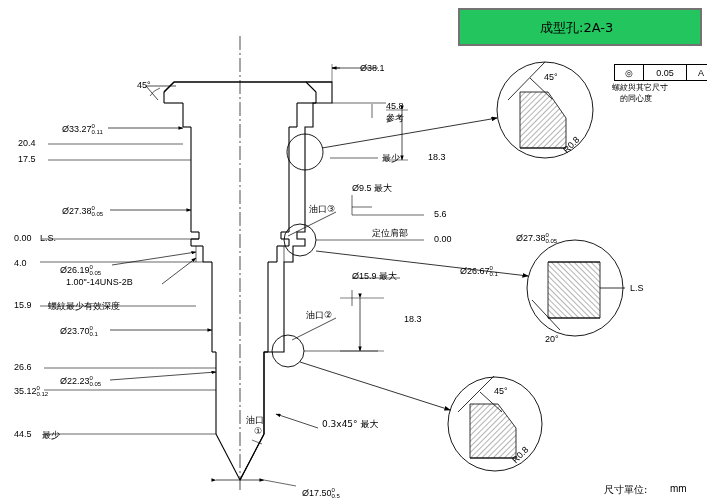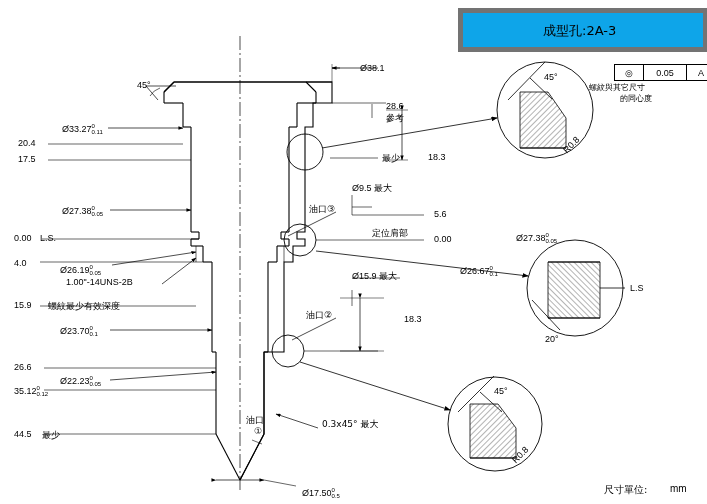--- a/index.html
+++ b/index.html
@@ -10,21 +10,21 @@
     color:#000;
     overflow:hidden;
     position:relative;
   }
   #root{position:absolute;left:0;top:0;width:707px;height:504px;}
   .abs{position:absolute;}
   .txt{font-size:9px;line-height:10px;white-space:nowrap;}
   .cjk{font-family:"DejaVu Sans", sans-serif;font-size:9px;}
   .cjk.sm{font-size:8px;}
   .title-box{
-    border:5px solid #737373;background:#0ea5e9;
+    border:2px solid #737373;background:#22c55e;
   }
   .gd-box{border:1px solid #000;background:#fff;display:flex;align-items:stretch;}
   .gd-cell{border-right:1px solid #000;padding:1px 4px;font-size:9px;display:flex;align-items:center;justify-content:center;}
   .gd-cell:last-child{border-right:none;}
   .frac{display:inline-block;vertical-align:-2px;font-size:6px;line-height:6px;text-align:left;}
   .frac span{display:block;}
   svg{position:absolute;left:0;top:0;}
 </style>
 </head>
 <body>
@@ -250,28 +250,28 @@
 
   <div class="abs title-box" style="left:458px;top:8px;width:240px;height:34px;">
     <div class="abs cjk" style="left:80px;top:9px;font-size:13px;">成型孔:2A-3</div>
   </div>
 
   <div class="abs gd-box" style="left:614px;top:64px;height:15px;">
     <div class="gd-cell" style="width:20px;">◎</div>
     <div class="gd-cell" style="width:34px;">0.05</div>
     <div class="gd-cell" style="width:20px;">A</div>
   </div>
-  <div class="abs cjk sm" style="left:589px;top:82px;">螺紋與其它尺寸</div>
+  <div class="abs cjk sm" style="left:612px;top:82px;">螺紋與其它尺寸</div>
   <div class="abs cjk sm" style="left:584px;top:93px;margin-left:36px;">的同心度</div>
 
   <div class="abs txt" style="left:360px;top:63px;">Ø38.1</div>
 
   <div class="abs txt" style="left:137px;top:80px;">45°</div>
 
-  <div class="abs txt" style="left:386px;top:101px;">28.6</div>
+  <div class="abs txt" style="left:386px;top:101px;">45.8</div>
   <div class="abs cjk" style="left:386px;top:112px;">參考</div>
 
   <div class="abs txt" style="left:62px;top:123px;">
     <span>Ø33.27</span><span class="frac"><span>0</span><span>0.11</span></span>
   </div>
 
   <div class="abs txt" style="left:18px;top:138px;">20.4</div>
 
   <div class="abs txt" style="left:18px;top:154px;">17.5</div>
 

